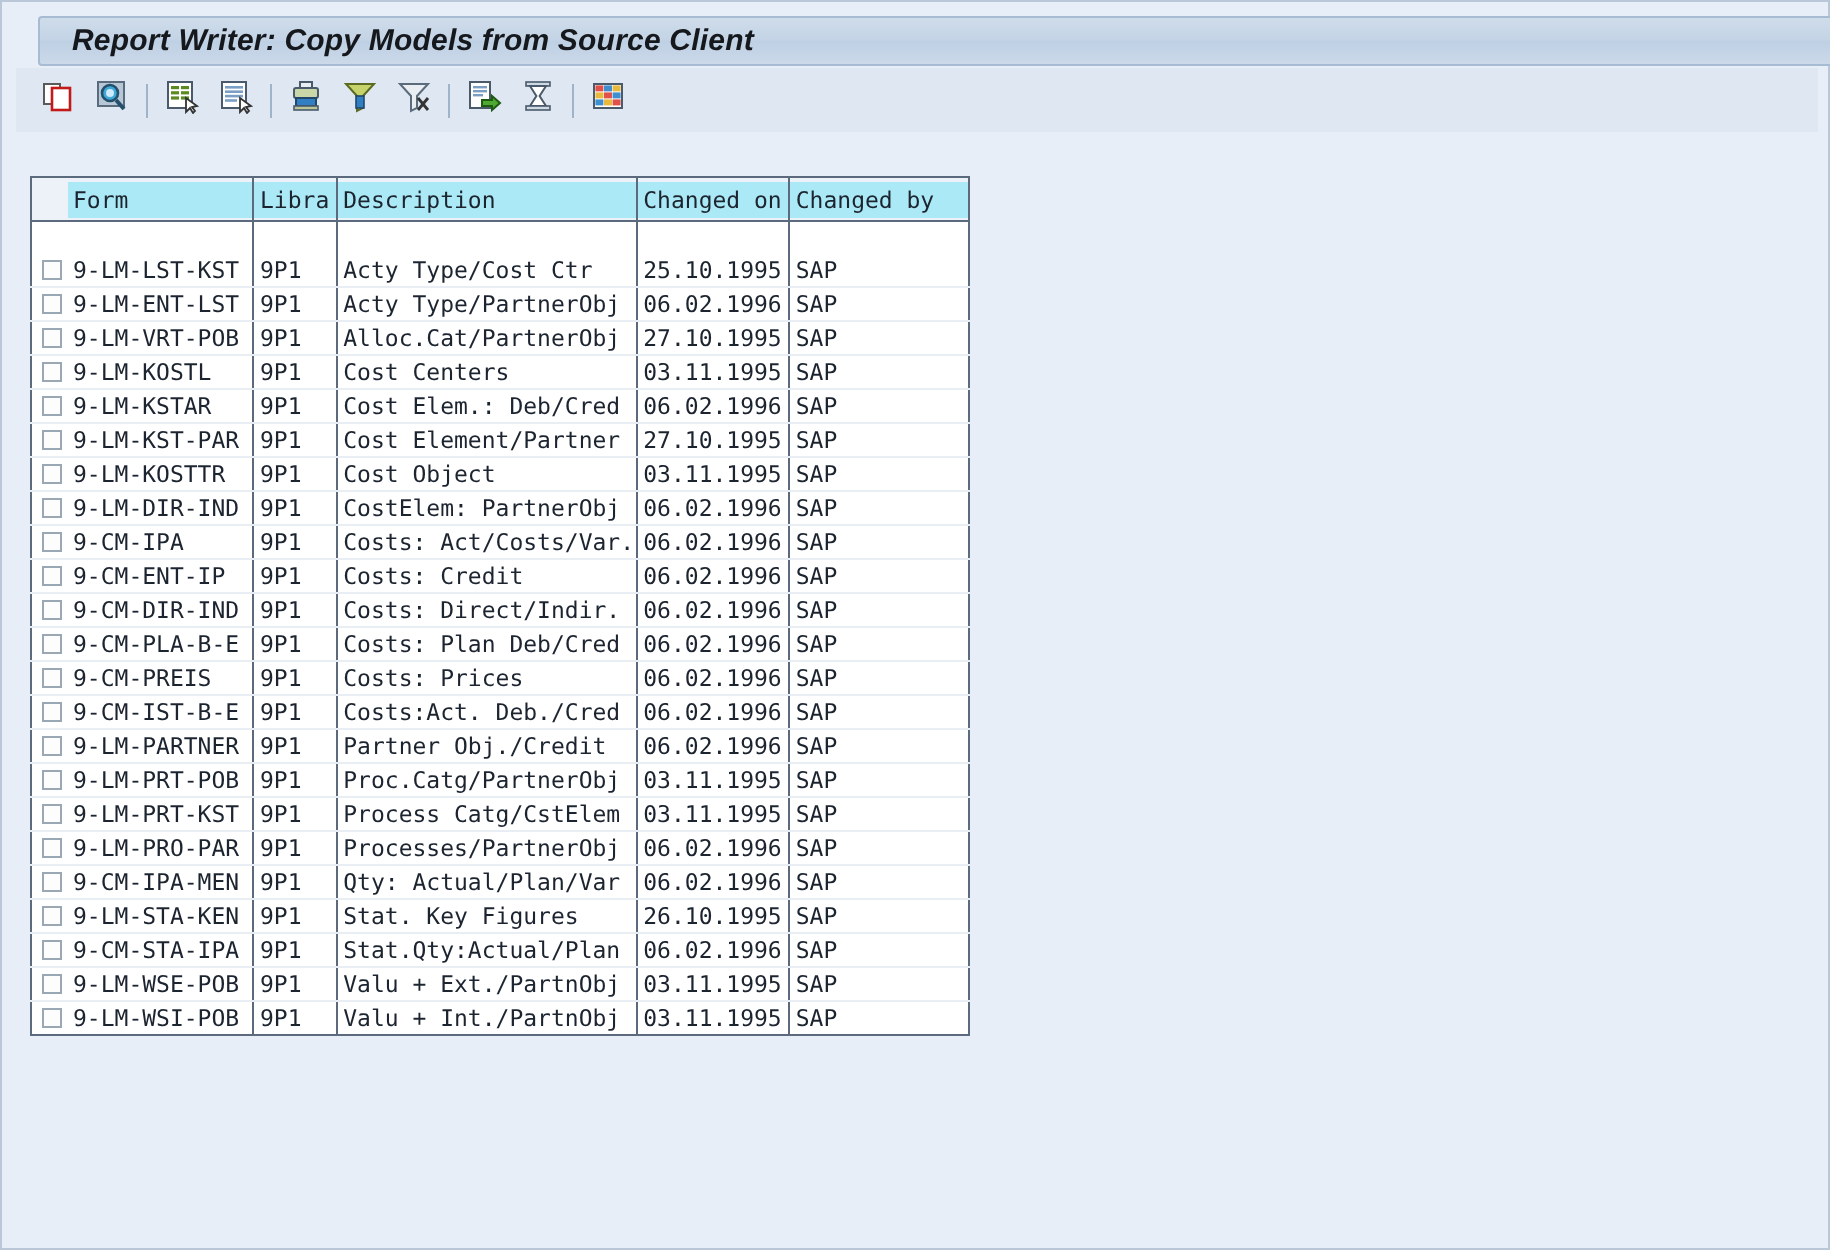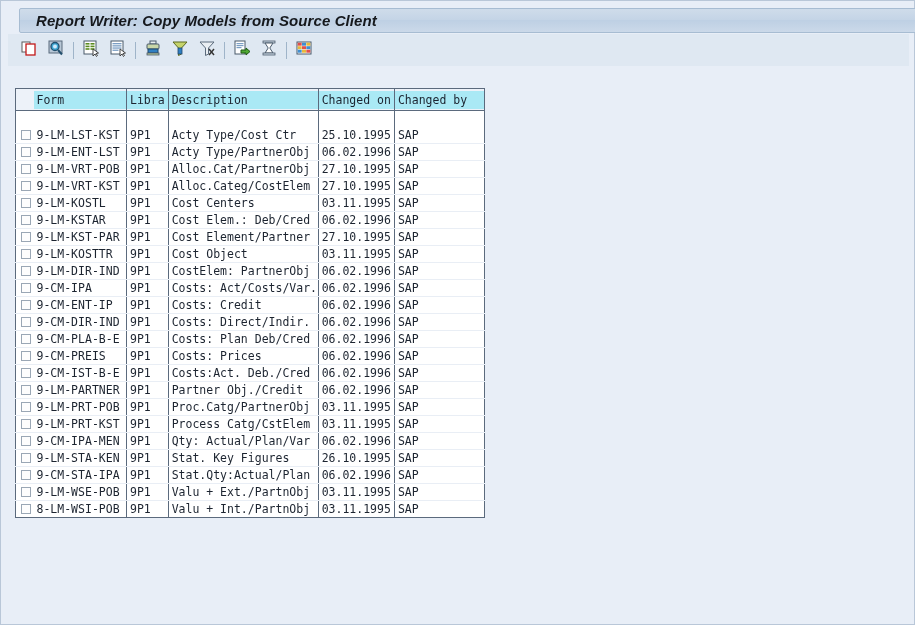--- a/index.html
+++ b/index.html
@@ -406,28 +406,20 @@
           <tr>
             <td class="c-chk"><span class="cbx"></span></td>
             <td>9-LM-VRT-POB</td>
             <td>9P1</td>
             <td>Alloc.Cat/PartnerObj</td>
             <td>27.10.1995</td>
             <td>SAP</td>
           </tr>
           <tr>
             <td class="c-chk"><span class="cbx"></span></td>
-            <td>9-LM-VRT-KST</td>
-            <td>9P1</td>
-            <td>Alloc.Categ/CostElem</td>
-            <td>27.10.1995</td>
-            <td>SAP</td>
-          </tr>
-          <tr>
-            <td class="c-chk"><span class="cbx"></span></td>
             <td>9-LM-KOSTL</td>
             <td>9P1</td>
             <td>Cost Centers</td>
             <td>03.11.1995</td>
             <td>SAP</td>
           </tr>
           <tr>
             <td class="c-chk"><span class="cbx"></span></td>
             <td>9-LM-KSTAR</td>
             <td>9P1</td>
@@ -526,20 +518,28 @@
           <tr>
             <td class="c-chk"><span class="cbx"></span></td>
             <td>9-LM-PRT-KST</td>
             <td>9P1</td>
             <td>Process Catg/CstElem</td>
             <td>03.11.1995</td>
             <td>SAP</td>
           </tr>
           <tr>
             <td class="c-chk"><span class="cbx"></span></td>
+            <td>9-LM-PRO-PAR</td>
+            <td>9P1</td>
+            <td>Processes/PartnerObj</td>
+            <td>06.02.1996</td>
+            <td>SAP</td>
+          </tr>
+          <tr>
+            <td class="c-chk"><span class="cbx"></span></td>
             <td>9-CM-IPA-MEN</td>
             <td>9P1</td>
             <td>Qty: Actual/Plan/Var</td>
             <td>06.02.1996</td>
             <td>SAP</td>
           </tr>
           <tr>
             <td class="c-chk"><span class="cbx"></span></td>
             <td>9-LM-STA-KEN</td>
             <td>9P1</td>
@@ -558,21 +558,21 @@
           <tr>
             <td class="c-chk"><span class="cbx"></span></td>
             <td>9-LM-WSE-POB</td>
             <td>9P1</td>
             <td>Valu + Ext./PartnObj</td>
             <td>03.11.1995</td>
             <td>SAP</td>
           </tr>
           <tr>
             <td class="c-chk"><span class="cbx"></span></td>
-            <td>8-LM-WSI-POB</td>
+            <td>9-LM-WSI-POB</td>
             <td>9P1</td>
             <td>Valu + Int./PartnObj</td>
             <td>03.11.1995</td>
             <td>SAP</td>
           </tr>
         </tbody>
     </table>
   </div>
 
 </div>

